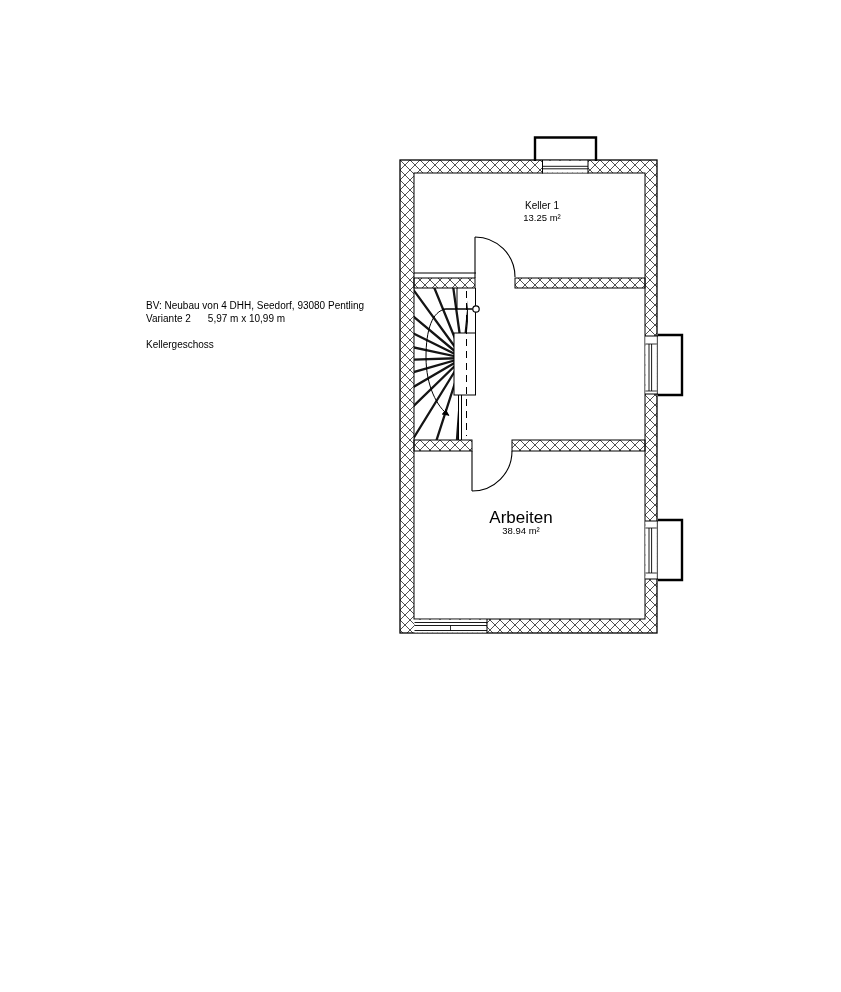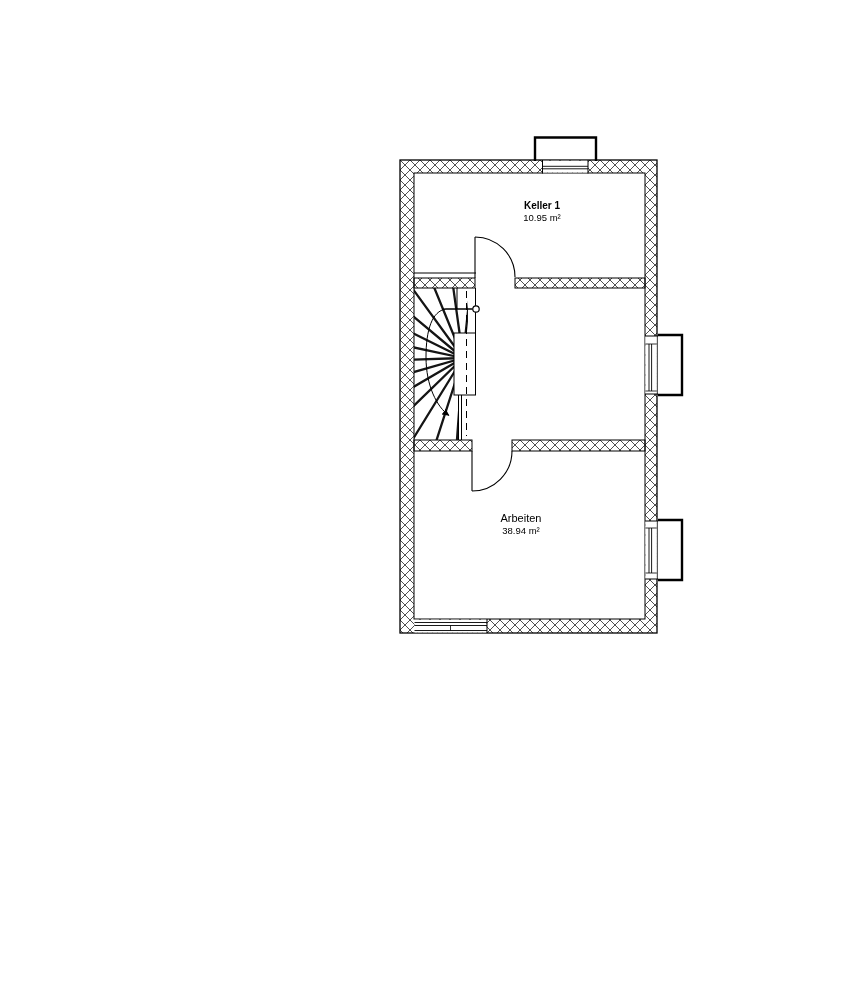--- a/index.html
+++ b/index.html
@@ -13,22 +13,22 @@
   }
   .plan-svg{position:absolute;left:0;top:0;}
   .annotation{
     position:absolute;left:146px;top:299px;
     font-size:10px;line-height:13px;color:#000;white-space:nowrap;
   }
   .annotation .dims{display:inline-block;margin-left:17px;}
   .annotation .floor{margin-top:13px;}
   .room-label{position:absolute;text-align:center;white-space:nowrap;}
   .room-label .rname{font-size:10px;line-height:12px;}
-  .room-label .rname.big{font-size:11px;line-height:14px;}
-  .room-label .rname.bold{font-weight:bold;}
+  .room-label .rname.big{font-size:17px;line-height:14px;}
+  .room-label .rname.bold{font-weight:normal;}
   .room-label .rarea{font-size:9.5px;line-height:12px;}
   .label-keller{left:492px;top:200px;width:100px;}
   .label-arbeiten{left:471px;top:511px;width:100px;}
 </style>
 </head>
 <body>
 
 <div class="canvas">
 
   <svg class="plan-svg" width="841" height="992" viewBox="0 0 841 992">
@@ -138,24 +138,31 @@
       <line x1="442" y1="309" x2="473" y2="309" stroke="#000" stroke-width="1"></line>
 
       <line x1="466.5" y1="291" x2="466.5" y2="436" stroke="#000" stroke-width="1" stroke-dasharray="7 5"></line>
 
       <path d="M472,309 L446,309 C432,311 426,330 426,357 C426,386 437,407 449,415.5" fill="none" stroke="#000" stroke-width="1" marker-end="url(#arrow)"></path>
 
       <circle cx="476" cy="309" r="3.2" fill="#fff" stroke="#000" stroke-width="1.2"></circle>
     </g>
   </svg>
 
+  <div class="annotation">
+    <div>BV: Neubau von 4 DHH, Seedorf, 93080 Pentling</div>
+    <div>
+      <span>Variante 2</span><span class="dims">5,97 m x 10,99 m</span>
+    </div>
+    <div class="floor">Kellergeschoss</div>
+  </div>
 
   <div class="room-label label-keller">
     <div class="rname bold">Keller 1</div>
-    <div class="rarea">10.95 m²</div>
+    <div class="rarea">13.25 m²</div>
   </div>
 
   <div class="room-label label-arbeiten">
     <div class="rname big">Arbeiten</div>
     <div class="rarea">38.94 m²</div>
   </div>
 
 </div>
 
 </body></html>

